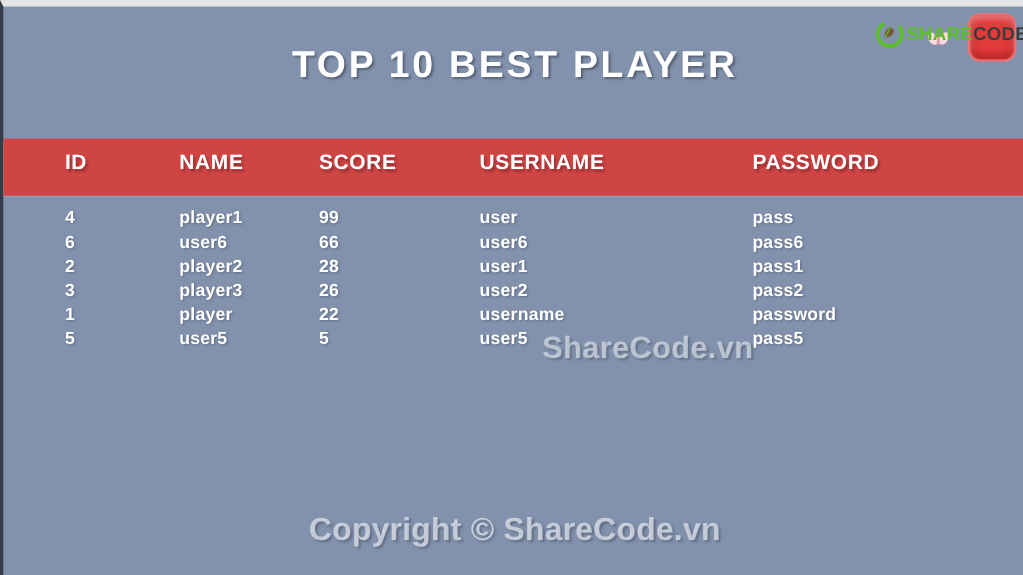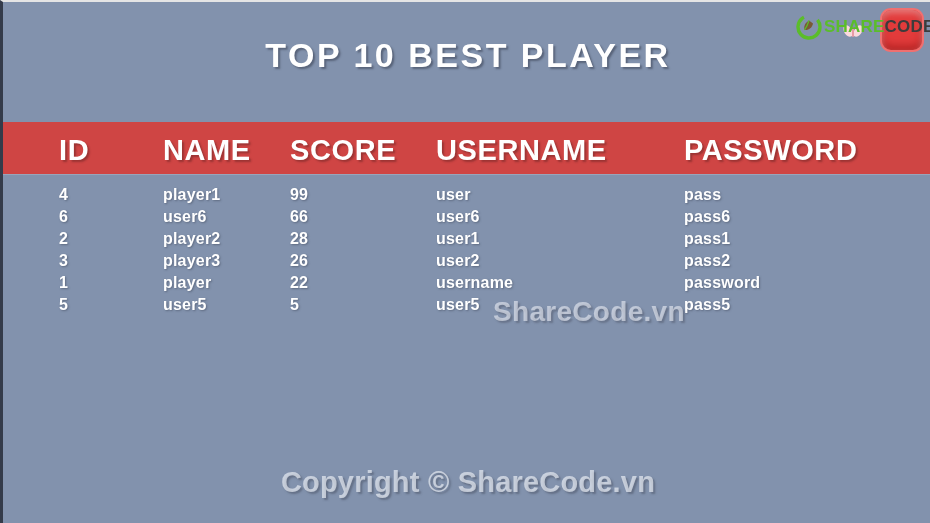--- a/index.html
+++ b/index.html
@@ -15,21 +15,21 @@
     background: #34394a;
   }
 
   #app {
     position: relative;
     width: 930px;
     height: 523px;
     box-sizing: border-box;
     background: #8292ad;
     border-left: 3px solid #343b4a;
-    border-top: 2px solid #e5e5e5;
+    border-top: 6px solid #e5e5e5;
     overflow: hidden;
   }
 
   
   #logo {
     position: absolute;
     top: 4px;
     right: 4px;
     width: 146px;
     height: 44px;
@@ -104,21 +104,21 @@
     box-shadow: 0 1px 0 rgba(255,255,255,.18);
   }
   #head-row .cell,
   .body-row .cell {
     position: absolute;
     white-space: nowrap;
   }
   #head-row .cell {
     top: 12px;
     color: #ffffff;
-    font-size: 29px;
+    font-size: 19px;
     font-weight: bold;
     letter-spacing: .6px;
     text-shadow: 2px 2px 2px rgba(90,30,30,.45);
   }
   #body {
     position: relative;
     padding-top: 12px;
   }
   .body-row {
     position: relative;

